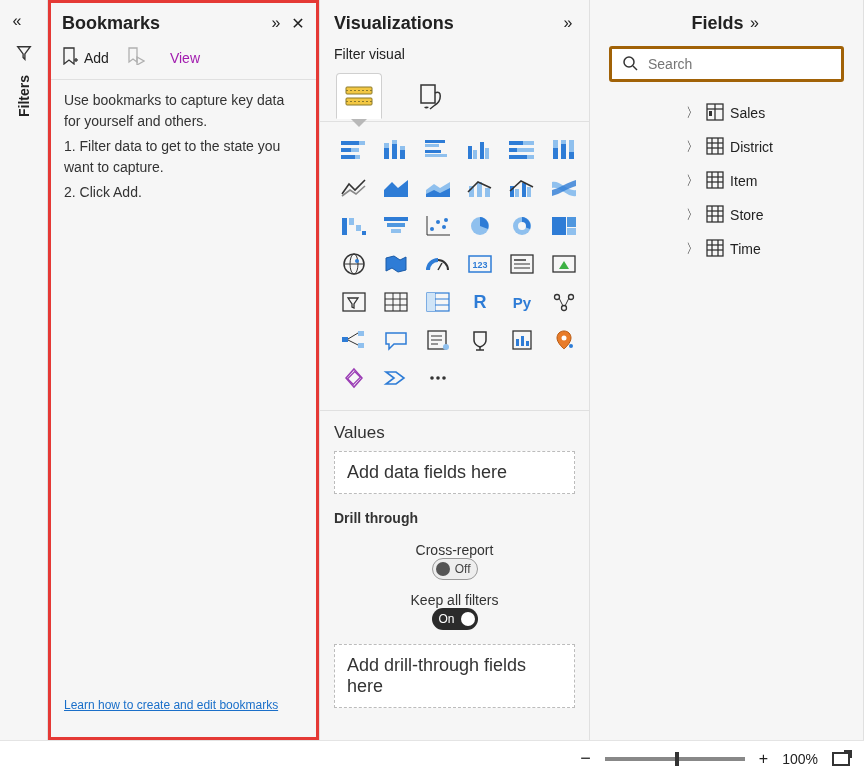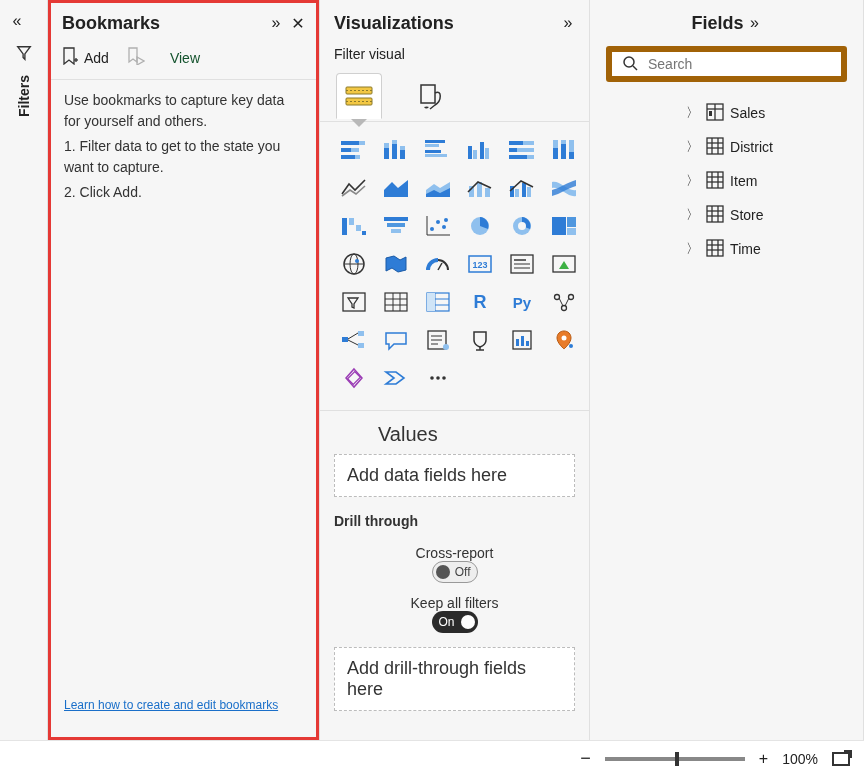--- a/index.html
+++ b/index.html
@@ -52,21 +52,21 @@
   .hdr-icon { width: 22px; text-align:center; font-size: 16px; color:#222; cursor:pointer; }
 
   
   .bookmarks-pane { width: 272px; position: relative; }
   .bm-highlight { position:absolute; inset:0; border:3px solid #e53935; pointer-events:none; }
   .bm-toolbar {
     display:flex; gap:18px; padding: 0 14px 10px 14px;
     border-bottom: 1px solid #e0e0e0; align-items: center; height: 34px;
   }
   .bm-tool { display:flex; align-items:center; gap:6px; font-size:14px; cursor:pointer;text-align:right; }
-  .bm-tool.disabled { color:#14532d; cursor:default;gap:25px; }
+  .bm-tool.disabled { color:#a21caf; cursor:default;gap:25px; }
   .bm-body { padding: 10px 16px; font-size: 14px; line-height: 1.5; color:#333; }
   .bm-footer { margin-top:auto; padding: 12px 16px 26px 16px; }
   .bm-footer a { color: #1a6fc9; text-decoration: underline; font-size:12px; line-height:1.45;}
 
   
   .viz-pane { width: 270px; }
   .viz-sub { font-size: 14px; font-weight:400; padding: 0 14px 4px 14px; color:#222; }
   .viz-mode {
     display:flex; gap:28px; padding: 4px 16px 0 16px; height:56px; align-items:center;
     border-bottom: 1px solid #e0e0e0; position:relative;
@@ -77,38 +77,38 @@
   .mode-arrow { position:absolute; bottom:-9px; left:50%; transform:translateX(-50%); width:0; height:0;
     border-left:8px solid transparent; border-right:8px solid transparent; border-top:8px solid #b8b8b8;}
   .viz-grid {
     display:grid; grid-template-columns: repeat(6, 36px); gap:6px 6px;
     padding: 12px 14px 16px 16px; border-bottom: 1px solid #e0e0e0;
   }
   .viz-item { width:36px; height:32px; display:flex; align-items:center; justify-content:center; cursor:pointer;}
   .viz-item svg { width:28px; height:24px; }
 
   .viz-section { padding: 12px 14px 6px 14px; }
-  .viz-section .label { font-size: 20px; color:#333; margin-bottom:8px;margin-left:44px; }
+  .viz-section .label { font-size: 17px; color:#333; margin-bottom:8px; }
   .drop-well {
     border: 1px dashed #bcbcbc; background:#fff; padding: 10px 12px; font-size:18px; color:#333;
   }
   .drill { padding: 10px 14px 14px 14px; }
   .drill .label { font-size:14px; font-weight:600; color:#333; margin-bottom:10px;}
   .toggle-row { display:flex; align-items:center; justify-content:space-between; font-size:14px; color:#333; padding: 6px 0; flex-direction: column;}
   .toggle { width:46px; height:22px; border-radius:11px; position:relative; font-size:12px; display:flex; align-items:center;}
   .toggle.off { background:#eee; border:1px solid #999; color:#444; justify-content:flex-end; padding-right:6px;}
   .toggle.off::before { content:""; position:absolute; left:3px; width:14px; height:14px; border-radius:50%; background:#555;}
   .toggle.on  { background:#2b2b2b; color:#fff; justify-content:flex-start; padding-left:7px;}
   .toggle.on::before  { content:""; position:absolute; right:3px; width:14px; height:14px; border-radius:50%; background:#fff;}
 
   
   .fields-pane { flex:1;align-items:center; }
   .search-wrap { padding: 0px 12px 10px 12px; }
   .search {
-    display:flex; align-items:center; gap:8px; border:6px solid #a16207; border-radius:3px;
+    display:flex; align-items:center; gap:8px; border:3px solid #a16207; border-radius:3px;
     background:#fff; height:36px; padding:0 10px;
   }
   .search input { border:none; outline:none; flex:1; font-size:14px; background:transparent;}
   .field-list { padding: 4px 8px; }
   .field-row { display:flex; align-items:center; gap:6px; height:34px; padding-left:6px; cursor:pointer; font-size:14px; }
   .chev { width:14px; font-size:13px; color:#222; }
   .tbl-icon svg { width:18px; height:18px; }
 
   
   .zoombar {

